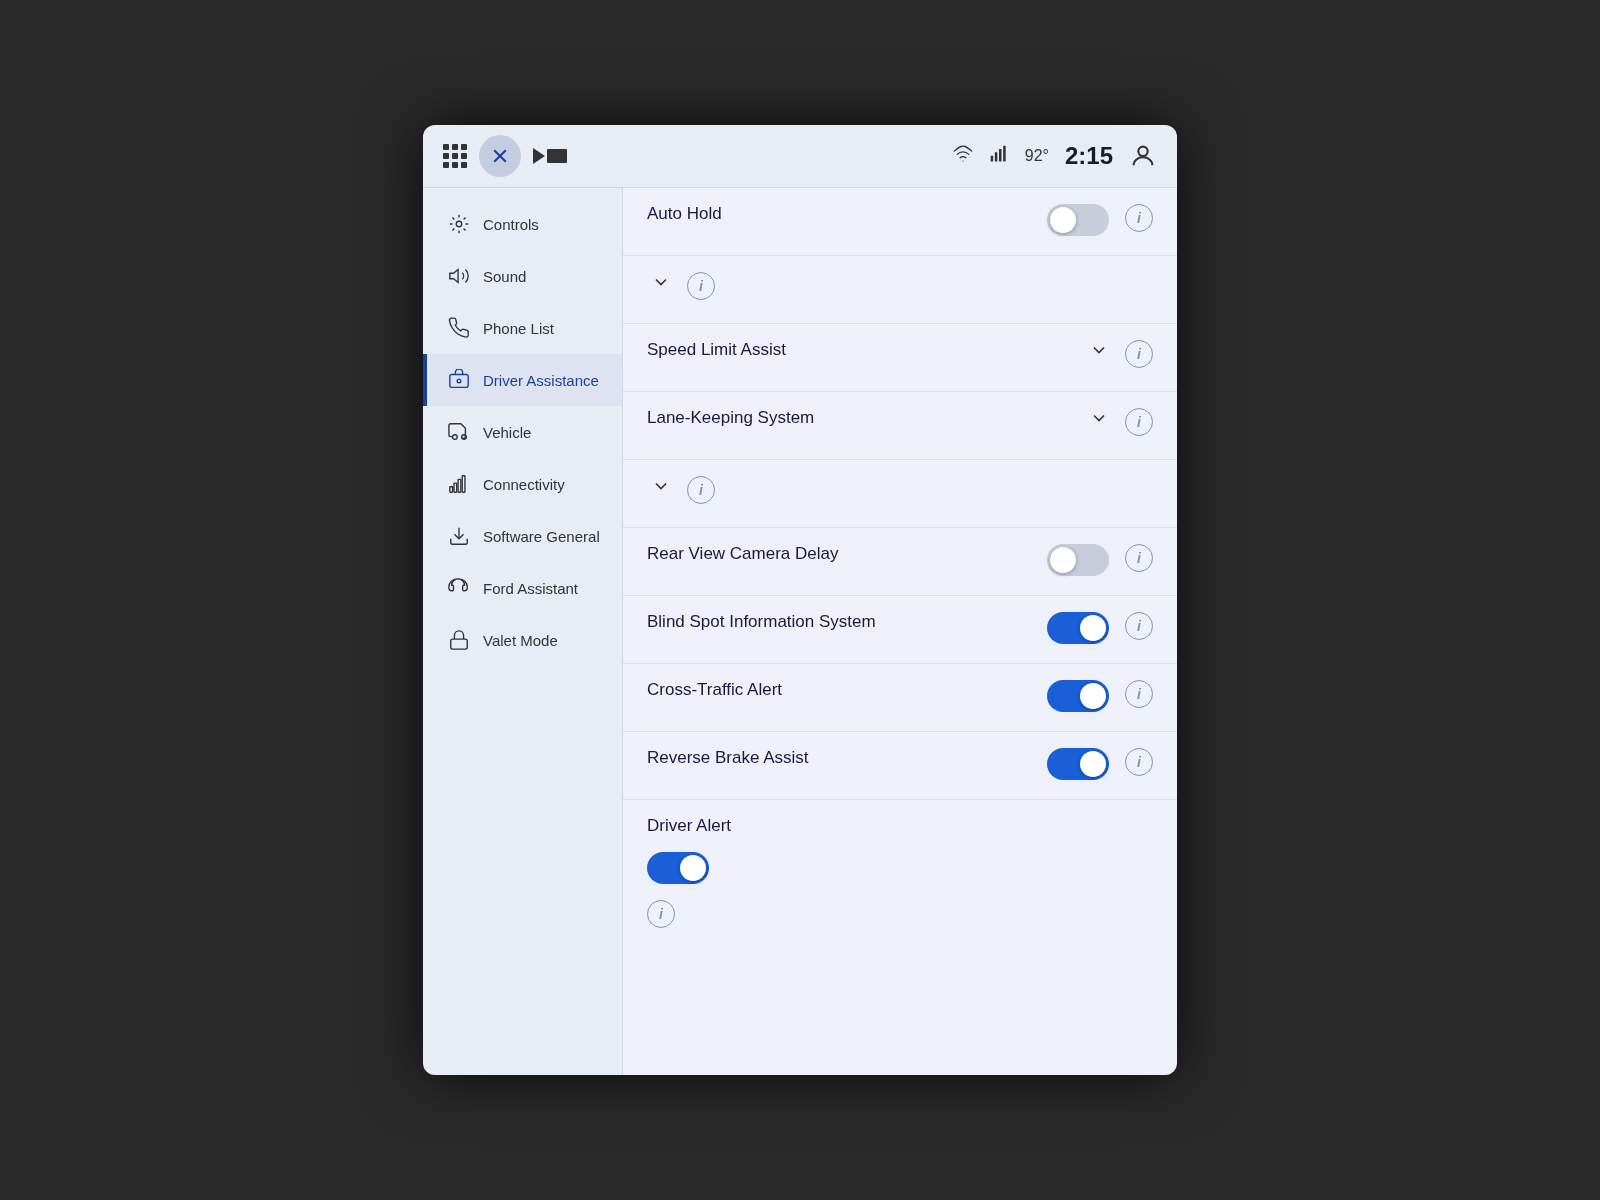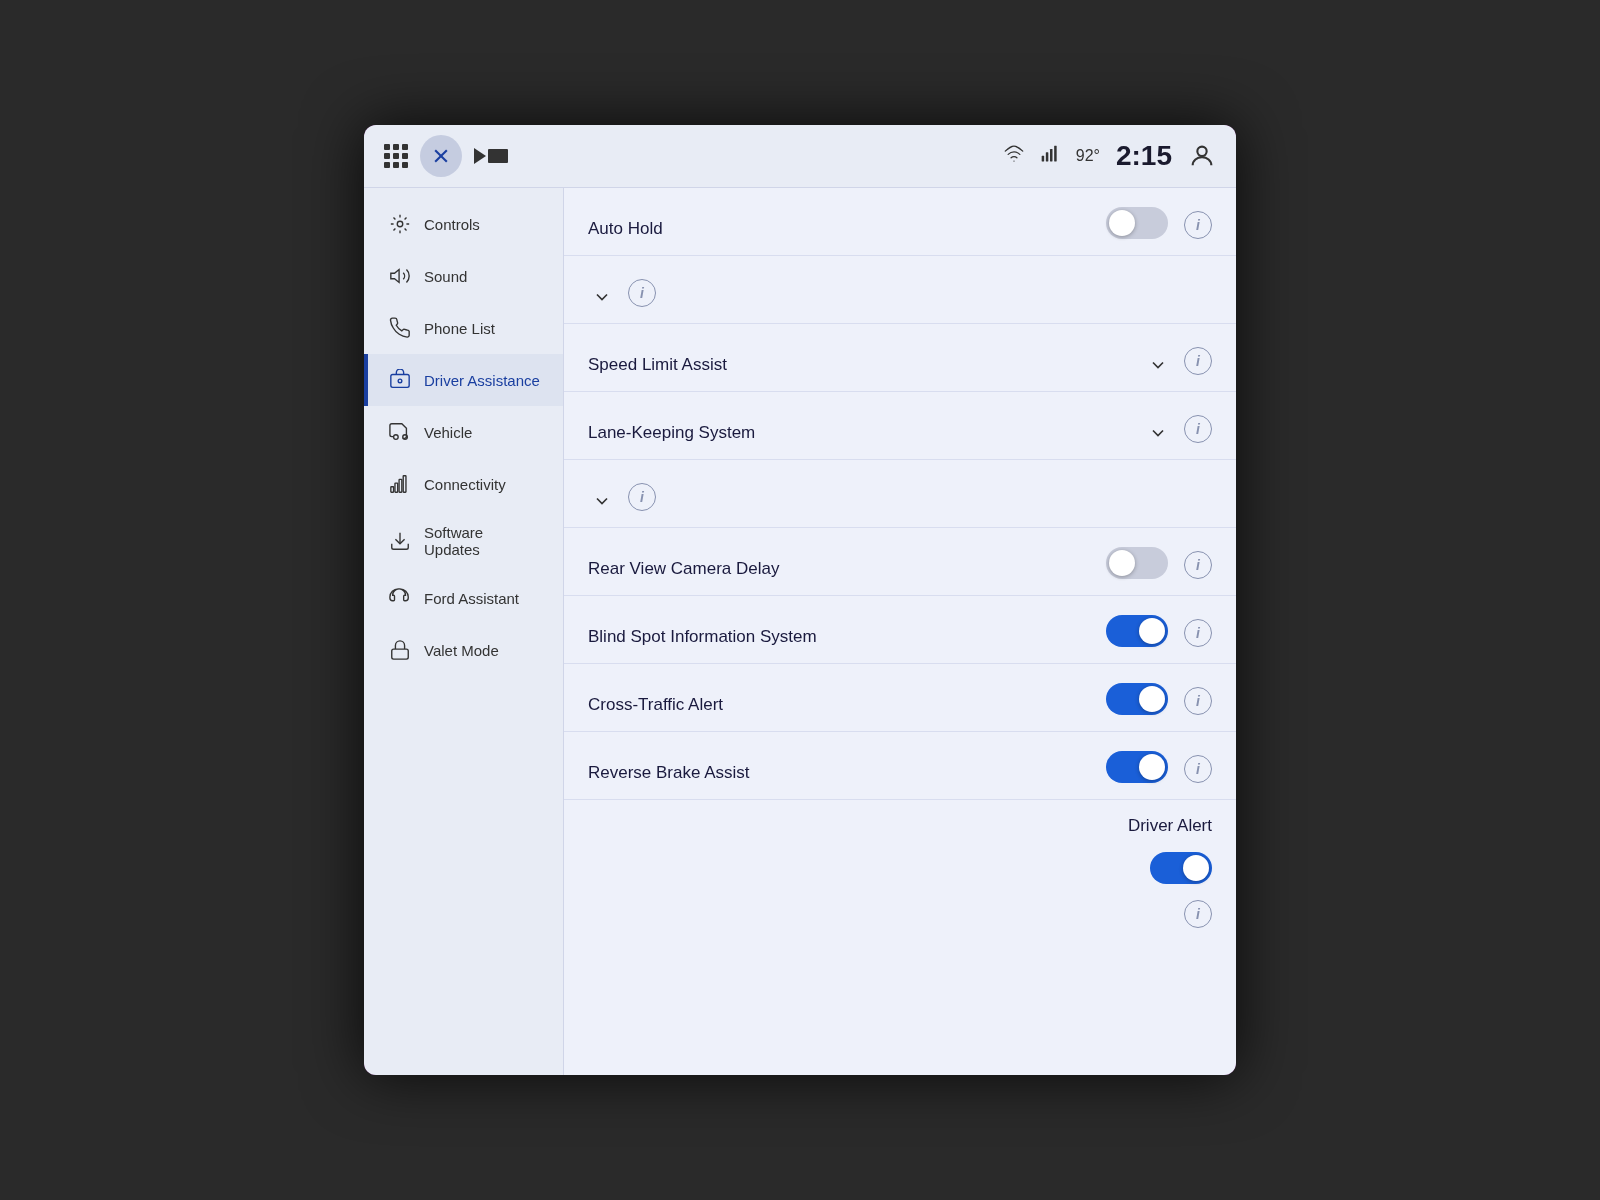--- a/index.html
+++ b/index.html
@@ -7,21 +7,21 @@
     body {
       background: #2a2a2a;
       display: flex;
       justify-content: center;
       align-items: center;
       min-height: 100vh;
       font-family: -apple-system, BlinkMacSystemFont, 'Segoe UI', sans-serif;
     }
 
     .screen-container {
-      width: 872px;
+      width: 754px;
       height: 950px;
       background: #701a75;
       border-radius: 12px;
       overflow: hidden;
       display: flex;
       flex-direction: column;
       box-shadow: 0 0 60px rgba(0,0,0,0.8);
     }
 
     
@@ -104,21 +104,21 @@
       fill: #333;
     }
 
     .temp-text {
       font-size: 16px;
       font-weight: 500;
       color: #333;
     }
 
     .time-text {
-      font-size: 28px;
+      font-size: 24px;
       font-weight: 600;
       color: #1a1a2e;
     }
 
     .user-icon {
       width: 28px;
       height: 28px;
     }
 
     
@@ -179,21 +179,21 @@
     
     .settings-panel {
       flex: 1;
       overflow-y: auto;
       background: #eef1fa;
       padding: 0;
     }
 
     .setting-row {
       display: flex;
-      align-items: flex-end;
+      align-items: flex-start;
       padding: 16px 24px;
       border-bottom: 1px solid #d8ddef;
       gap: 16px;
       min-height: 68px;
     }
 
     .setting-row:last-child {
       border-bottom: none;
       flex-direction: column;
     }
@@ -395,21 +395,21 @@
       </div>
 
       <div class="sidebar-item">
         <div class="sidebar-icon">
           <svg viewBox="0 0 24 24">
               <path d="M21 15v4a2 2 0 0 1-2 2H5a2 2 0 0 1-2-2v-4"></path>
               <polyline points="7 10 12 15 17 10"></polyline>
               <line x1="12" y1="15" x2="12" y2="3"></line>
             </svg>
         </div>
-        <span>Software Updates</span>
+        <span>Software General</span>
       </div>
 
       <div class="sidebar-item">
         <div class="sidebar-icon">
           <svg viewBox="0 0 24 24">
               <path d="M12 2a9 9 0 0 1 9 9v1a3 3 0 0 1-3 3h-1a1 1 0 0 1-1-1v-4a1 1 0 0 1 1-1h1a7 7 0 0 0-14 0h1a1 1 0 0 1 1 1v4a1 1 0 0 1-1 1H4a3 3 0 0 1-3-3v-1a9 9 0 0 1 9-9z"></path>
             </svg>
         </div>
         <span>Ford Assistant</span>
       </div>

